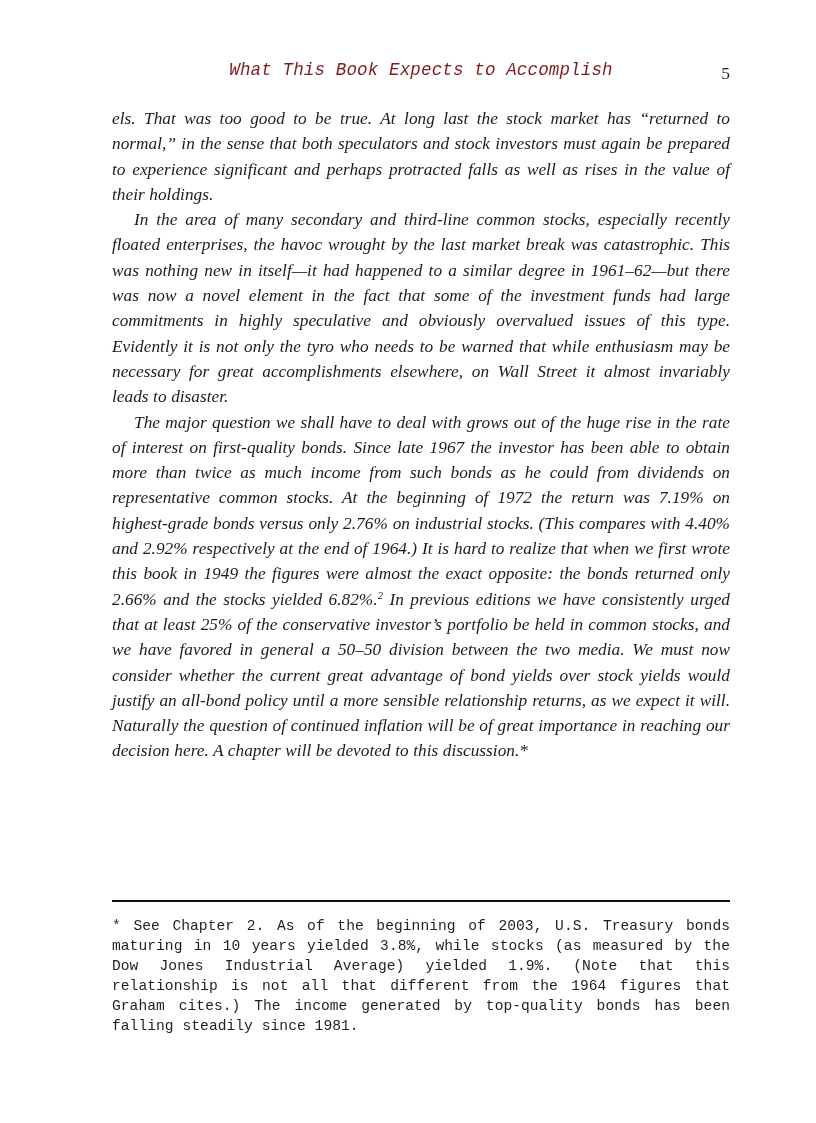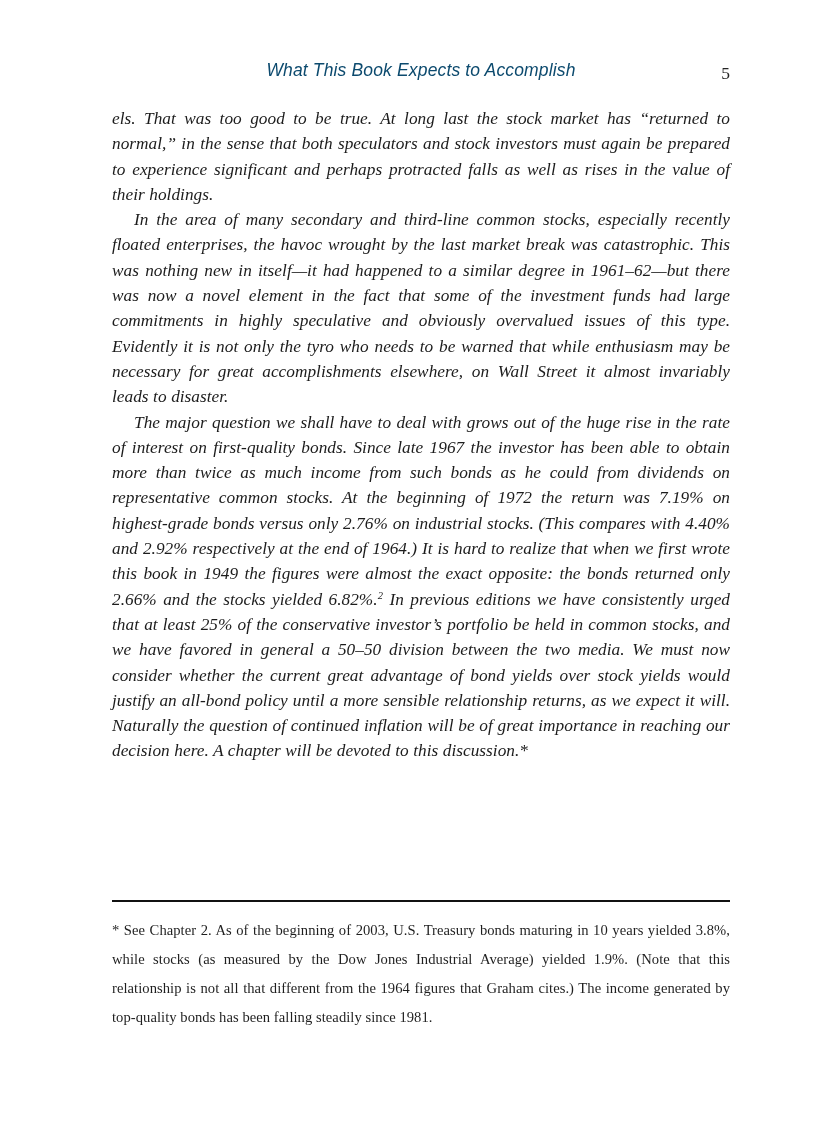--- a/index.html
+++ b/index.html
@@ -31,25 +31,25 @@
     position: absolute;
     left: 112px;
     top: 60px;
     width: 618px;
     height: 26px;
     display: flex;
     align-items: baseline;
     justify-content: center;
   }
   .running-head-title {
-    font-family: Liberation Sans, sans-serif;
+    font-family: Liberation Mono, monospace;
     font-style: italic;
     font-size: 17.5px;
     letter-spacing: 0.15px;
-    color: #0c4a6e;
+    color: #7f1d1d;
     white-space: nowrap;
   }
   .folio {
     position: absolute;
     right: 0;
     top: 0;
     font-family: "Liberation Serif", "DejaVu Serif", serif;
     font-size: 17.5px;
     color: #242424;
     line-height: 26px;
@@ -91,23 +91,23 @@
     width: 618px;
   }
   .footnote-rule {
     width: 618px;
     height: 2px;
     background: #111111;
     margin: 0 0 14px 0;
   }
   p.footnote-text {
     margin: 0;
-    font-family: Liberation Serif, serif;
+    font-family: Liberation Mono, monospace;
     font-size: 14.6px;
-    line-height: 29px;
+    line-height: 20px;
     text-align: justify;
     text-justify: inter-word;
     color: #1f1f1f;
     letter-spacing: 0.05px;
     hyphens: none;
   }
 </style>
 </head>
 <body>
 

